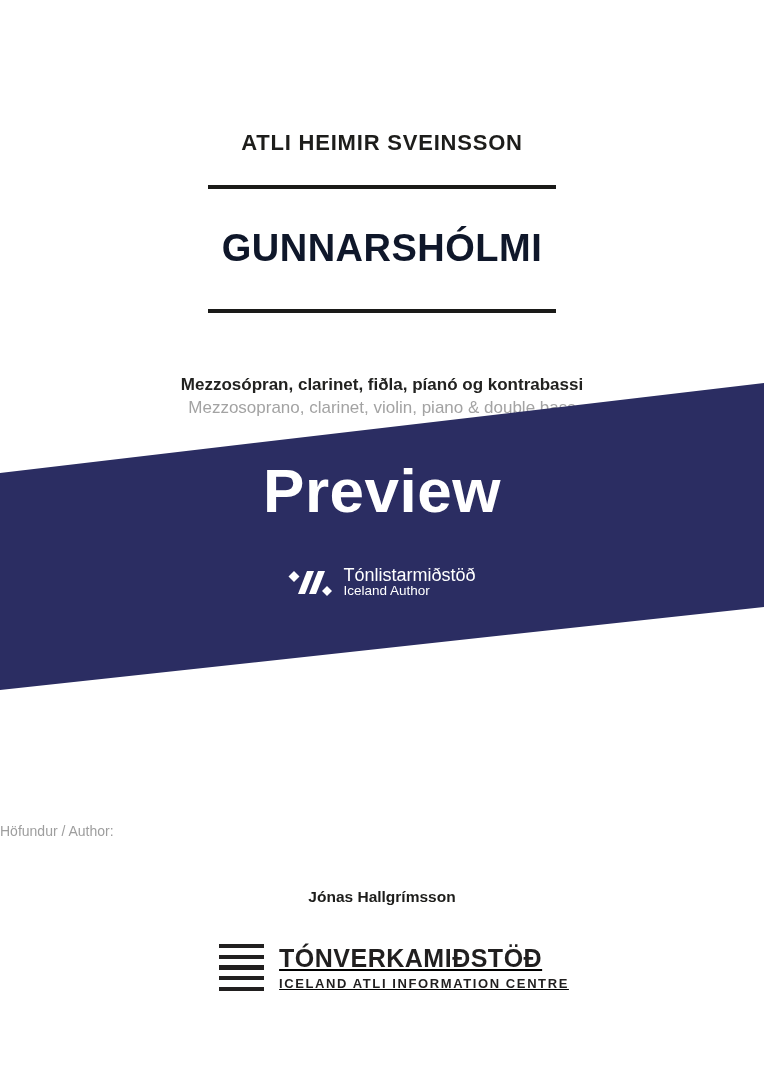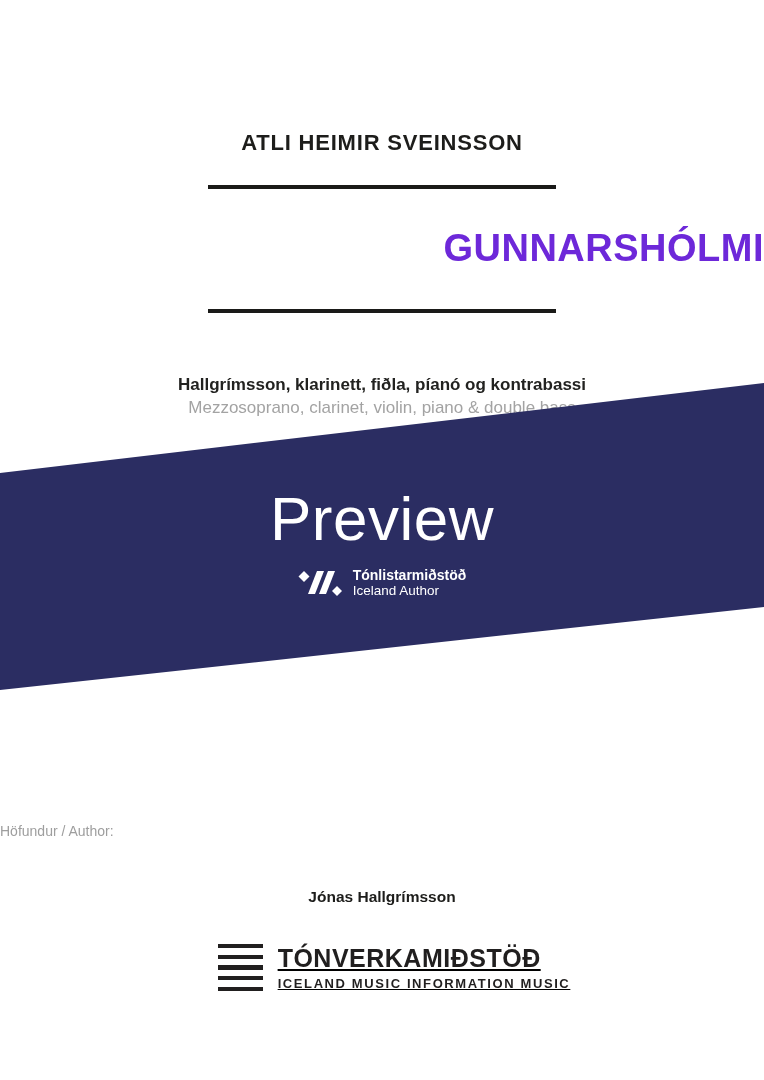--- a/index.html
+++ b/index.html
@@ -31,25 +31,25 @@
     left: 208px;
     width: 348px;
     height: 4px;
     background: #1a1a18;
   }
   .rule-top { top: 185px; }
   .rule-bottom { top: 309px; }
   .work-title {
     position: absolute;
     top: 229px; left: 0; width: 100%;
-    text-align: right;
+    text-align: center;
     font-size: 38px;
     font-weight: 700;
     letter-spacing: 0.5px;
-    color: #6d28d9;
+    color: #0f172a;
     line-height: 1;
   }
   .instr {
     position: absolute;
     left: 0; width: 100%;
     text-align: center;
     font-size: 17px;
     line-height: 1.2;
     z-index: 1;
   }
@@ -60,39 +60,39 @@
   .banner {
     position: absolute;
     top: 0; left: 0;
     width: 764px; height: 1080px;
     background: #2b2d62;
     clip-path: polygon(0px 473px, 764px 383px, 764px 607px, 0px 690px);
     z-index: 2;
   }
   .preview-label {
     position: absolute;
-    top: 488px; left: 0; width: 100%;
+    top: 460px; left: 0; width: 100%;
     text-align: center;
     font-size: 62px;
-    font-weight: 400;
+    font-weight: 700;
     color: #ffffff;
     line-height: 1;
     letter-spacing: 0.5px;
   }
   .banner-logo {
     position: absolute;
     top: 568px; left: 0; width: 100%;
     display: flex;
     justify-content: center;
     align-items: flex-start;
     gap: 10px;
   }
   .banner-logo-mark { display: block; margin-top: 2px; }
   .banner-logo-text { text-align: left; color: #ffffff; }
-  .banner-logo-title { font-size: 14px; font-weight: 700; line-height: 15px; }
+  .banner-logo-title { font-size: 18px; font-weight: 400; line-height: 15px; }
   .banner-logo-subtitle { font-size: 13.5px; font-weight: 400; line-height: 15px; }
 
   
   .author-label {
     position: absolute;
     top: 823px; left: 0; width: 100%;
     text-align: left;
     font-size: 14px;
     color: #9e9e9e;
     line-height: 1.2;
@@ -154,21 +154,21 @@
 <div class="page">
 
   <div class="composer">ATLI HEIMIR SVEINSSON</div>
 
   <div class="rule rule-top"></div>
 
   <div class="work-title">GUNNARSHÓLMI</div>
 
   <div class="rule rule-bottom"></div>
 
-  <div class="instr instr-is">Hallgrímsson, klarinett, fiðla, píanó og kontrabassi</div>
+  <div class="instr instr-is">Mezzosópran, clarinet, fiðla, píanó og kontrabassi</div>
   <div class="instr instr-en">Mezzosoprano, clarinet, violin, piano &amp; double bass</div>
 
   <div class="banner">
     <div class="preview-label">Preview</div>
     <div class="banner-logo">
       <svg class="banner-logo-mark" width="45" height="27" viewBox="0 0 45 27" aria-hidden="true">
         <polygon points="6,1 11.5,6.5 6,12 0.5,6.5" fill="#ffffff"></polygon>
         <polygon points="19,1 26,1 17,24 10,24" fill="#ffffff"></polygon>
         <polygon points="30,1 37,1 28,24 21,24" fill="#ffffff"></polygon>
         <polygon points="39,16 44,21 39,26 34,21" fill="#ffffff"></polygon>
@@ -186,17 +186,17 @@
   <div class="publisher">
     <div class="staff-icon">
       <span></span>
         <span></span>
         <span></span>
         <span></span>
         <span></span>
     </div>
     <div class="publisher-text">
       <div class="publisher-name">TÓNVERKAMIÐSTÖÐ</div>
-      <div class="publisher-subtitle">ICELAND MUSIC INFORMATION MUSIC</div>
+      <div class="publisher-subtitle">ICELAND ATLI INFORMATION CENTRE</div>
     </div>
   </div>
 
 </div>
 
 </body></html>

